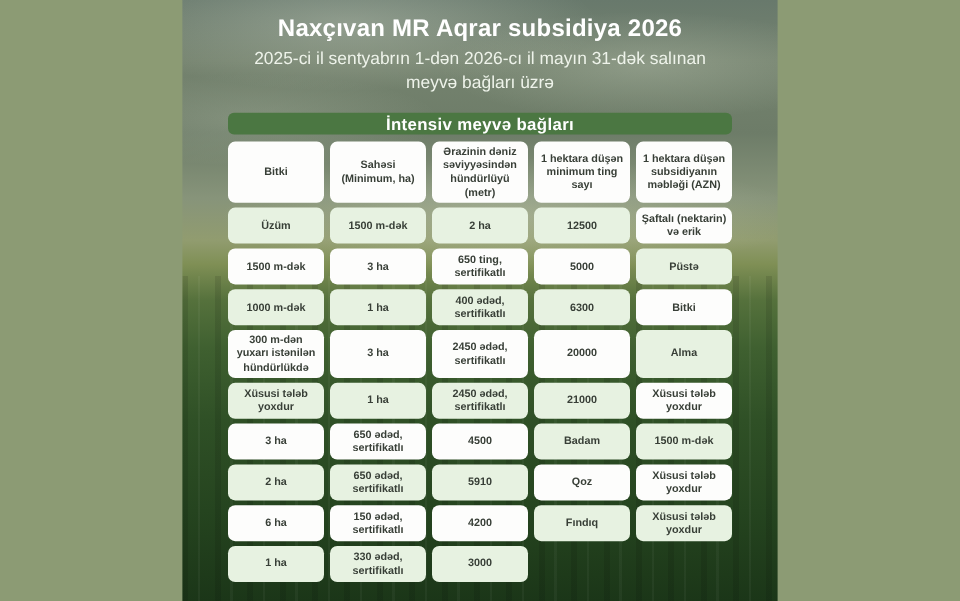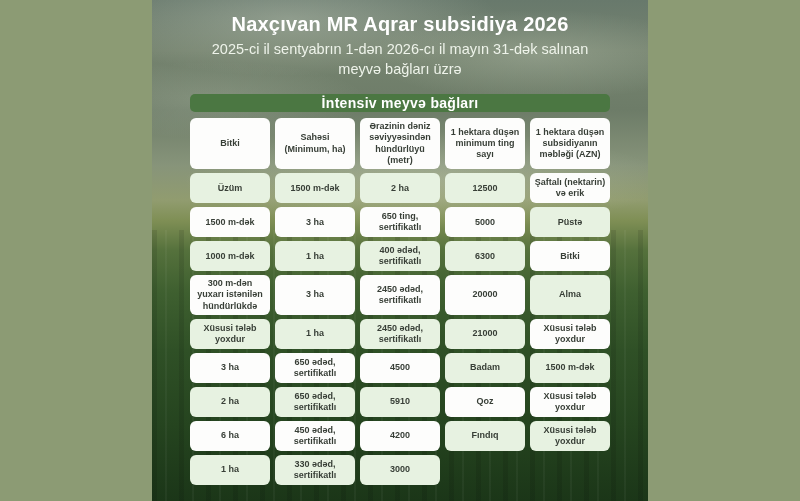--- a/index.html
+++ b/index.html
@@ -138,21 +138,21 @@
           <div class="cell">650 ədəd, sertifikatlı</div>
           <div class="cell">4500</div>
           <div class="cell alt">Badam</div>
           <div class="cell alt">1500 m-dək</div>
           <div class="cell alt">2 ha</div>
           <div class="cell alt">650 ədəd, sertifikatlı</div>
           <div class="cell alt">5910</div>
           <div class="cell">Qoz</div>
           <div class="cell">Xüsusi tələb yoxdur</div>
           <div class="cell">6 ha</div>
-          <div class="cell">450 ədəd, sertifikatlı</div>
+          <div class="cell">150 ədəd, sertifikatlı</div>
           <div class="cell">4200</div>
           <div class="cell alt">Fındıq</div>
           <div class="cell alt">Xüsusi tələb yoxdur</div>
           <div class="cell alt">1 ha</div>
           <div class="cell alt">330 ədəd, sertifikatlı</div>
           <div class="cell alt">3000</div>
         </div>
     </div>
   </div>
 </div>

